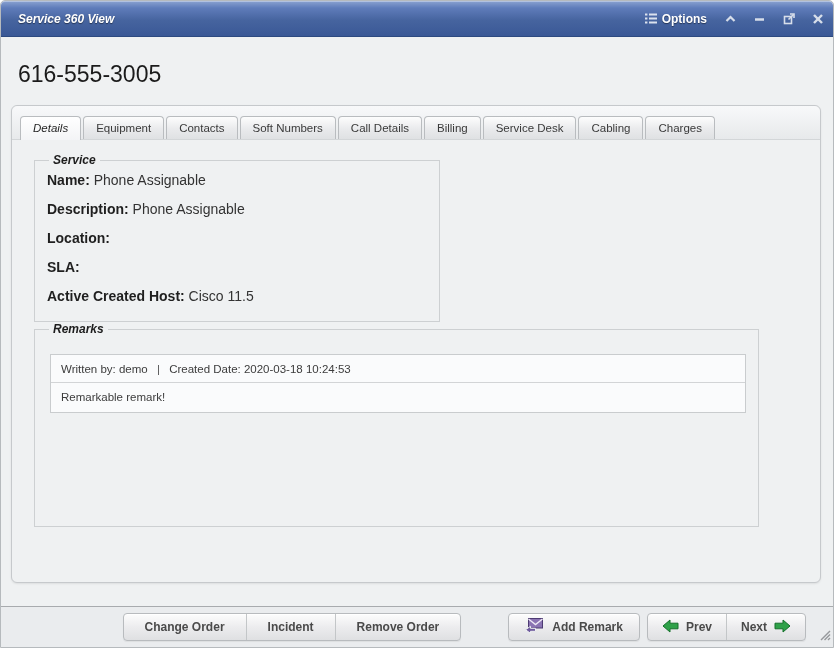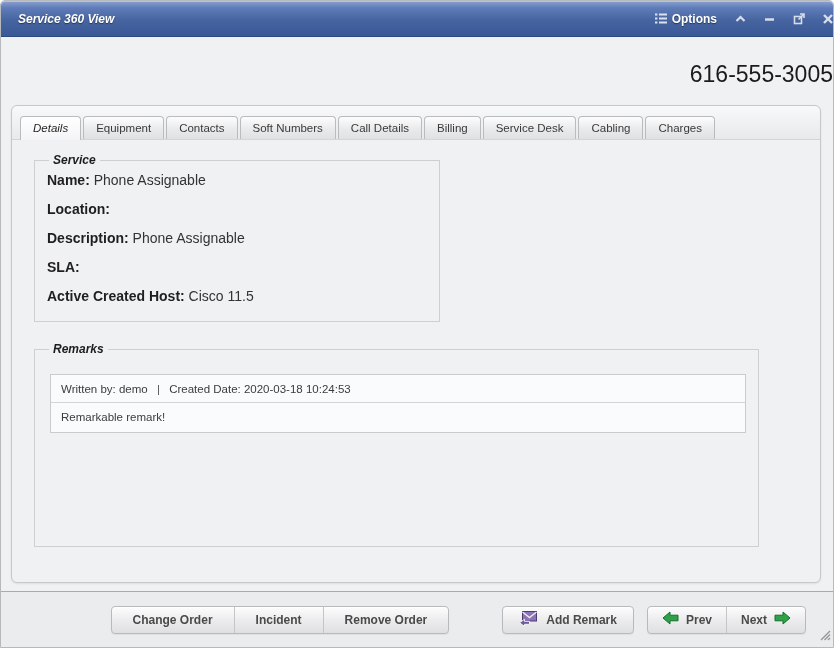--- a/index.html
+++ b/index.html
@@ -22,33 +22,33 @@
     box-shadow: inset 0 1px 0 rgba(255,255,255,.35);
     display: flex; align-items: center;
   }
   .titlebar .title {
     padding-left: 17px;
     color: #fff; font-size: 12px; font-weight: bold; font-style: italic;
     text-shadow: 0 1px 1px rgba(0,0,0,.45);
   }
   .titlebar-controls {
     margin-left: auto; display: flex; align-items: center;
-    gap: 18px; padding-right: 0;
+    gap: 18px; padding-right: 10px;
   }
   .options-btn {
     display: flex; align-items: center; gap: 5px; cursor: pointer;
     color: #fff; font-size: 12px; font-weight: bold;
     text-shadow: 0 1px 1px rgba(0,0,0,.45);
   }
   .tb-icon-btn { display: flex; align-items: center; cursor: pointer; background: none; border: none; padding: 0; }
   .tb-icon-btn svg, .options-btn svg { display: block; }
   
   .heading {
     margin: 24px 0 0 17px;
-    font-size: 23px; color: #1b1b1b; font-weight: 400; text-align: right;
+    font-size: 23px; color: #1b1b1b; font-weight: 400;
   }
   
   .tab-widget {
     position: absolute; left: 10px; top: 104px;
     width: 810px; height: 478px;
     border: 1px solid #c6c9cc;
     border-radius: 6px;
     background: #eff1f2;
     box-shadow: 0 1px 2px rgba(0,0,0,.08);
   }
@@ -82,42 +82,42 @@
     padding: 2px 12px 0 12px;
   }
   legend {
     font-size: 12px; font-weight: bold; color: #1d1d1d;
     padding: 0 4px; margin-left: 2px; font-style: italic;
   }
   .service-fieldset { width: 406px; height: 169px; }
   .field { margin-top: 4px; font-size: 14px; line-height: 14px; height: 14px; margin-bottom: 15px; }
   .field-label { font-weight: bold; color: #1f1f1f; }
   .field-value { color: #333; }
-  .remarks-fieldset { width: 651px; height: 205px; margin-top: 20px; }
+  .remarks-fieldset { width: 651px; height: 205px; }
   .remark-box {
     margin: 16px 0 0 3px;
     width: 696px;
     background: #fafbfc;
     border: 1px solid #c9ccce;
   }
   .remark-header {
     padding: 8px 10px 7px 10px;
     border-bottom: 1px solid #d2d4d6;
     font-size: 11.5px; color: #3c3c3c;
   }
   .remark-header .sep { margin: 0 6px; color: #555; }
   .remark-body { padding: 8px 10px 9px 10px; font-size: 11.5px; color: #3c3c3c; }
   
   .footer {
     position: absolute; left: 0; right: 0; bottom: 0;
-    height: 56px;
+    height: 41px;
     background: #eaecee;
     border-top: 1px solid #a8abae;
     display: flex; align-items: center; justify-content: flex-end;
-    gap: 13px; padding-right: 27px;
+    gap: 7px; padding-right: 27px;
   }
   .btn, .btn-group {
     border: 1px solid #b8bbbe;
     border-radius: 4px;
     background: linear-gradient(180deg, #fdfdfd 0%, #ececee 50%, #dfe0e2 100%);
     box-shadow: 0 1px 1px rgba(0,0,0,.06), inset 0 1px 0 #fff;
   }
   .btn-group { display: flex; overflow: hidden; }
   .btn-group .seg {
     background: transparent; border: none;
@@ -211,26 +211,26 @@
 
     <div class="tab-content">
 
       <fieldset class="service-fieldset">
         <legend>Service</legend>
         <div class="field">
           <span class="field-label">Name:</span>
           <span class="field-value">Phone Assignable</span>
         </div>
         <div class="field">
+          <span class="field-label">Description:</span>
+          <span class="field-value">Phone Assignable</span>
+        </div>
+        <div class="field">
           <span class="field-label">Location:</span>
           <span class="field-value"></span>
-        </div>
-        <div class="field">
-          <span class="field-label">Description:</span>
-          <span class="field-value">Phone Assignable</span>
         </div>
         <div class="field">
           <span class="field-label">SLA:</span>
           <span class="field-value"></span>
         </div>
         <div class="field">
           <span class="field-label">Active Created Host:</span>
           <span class="field-value">Cisco 11.5</span>
         </div>
       </fieldset>

